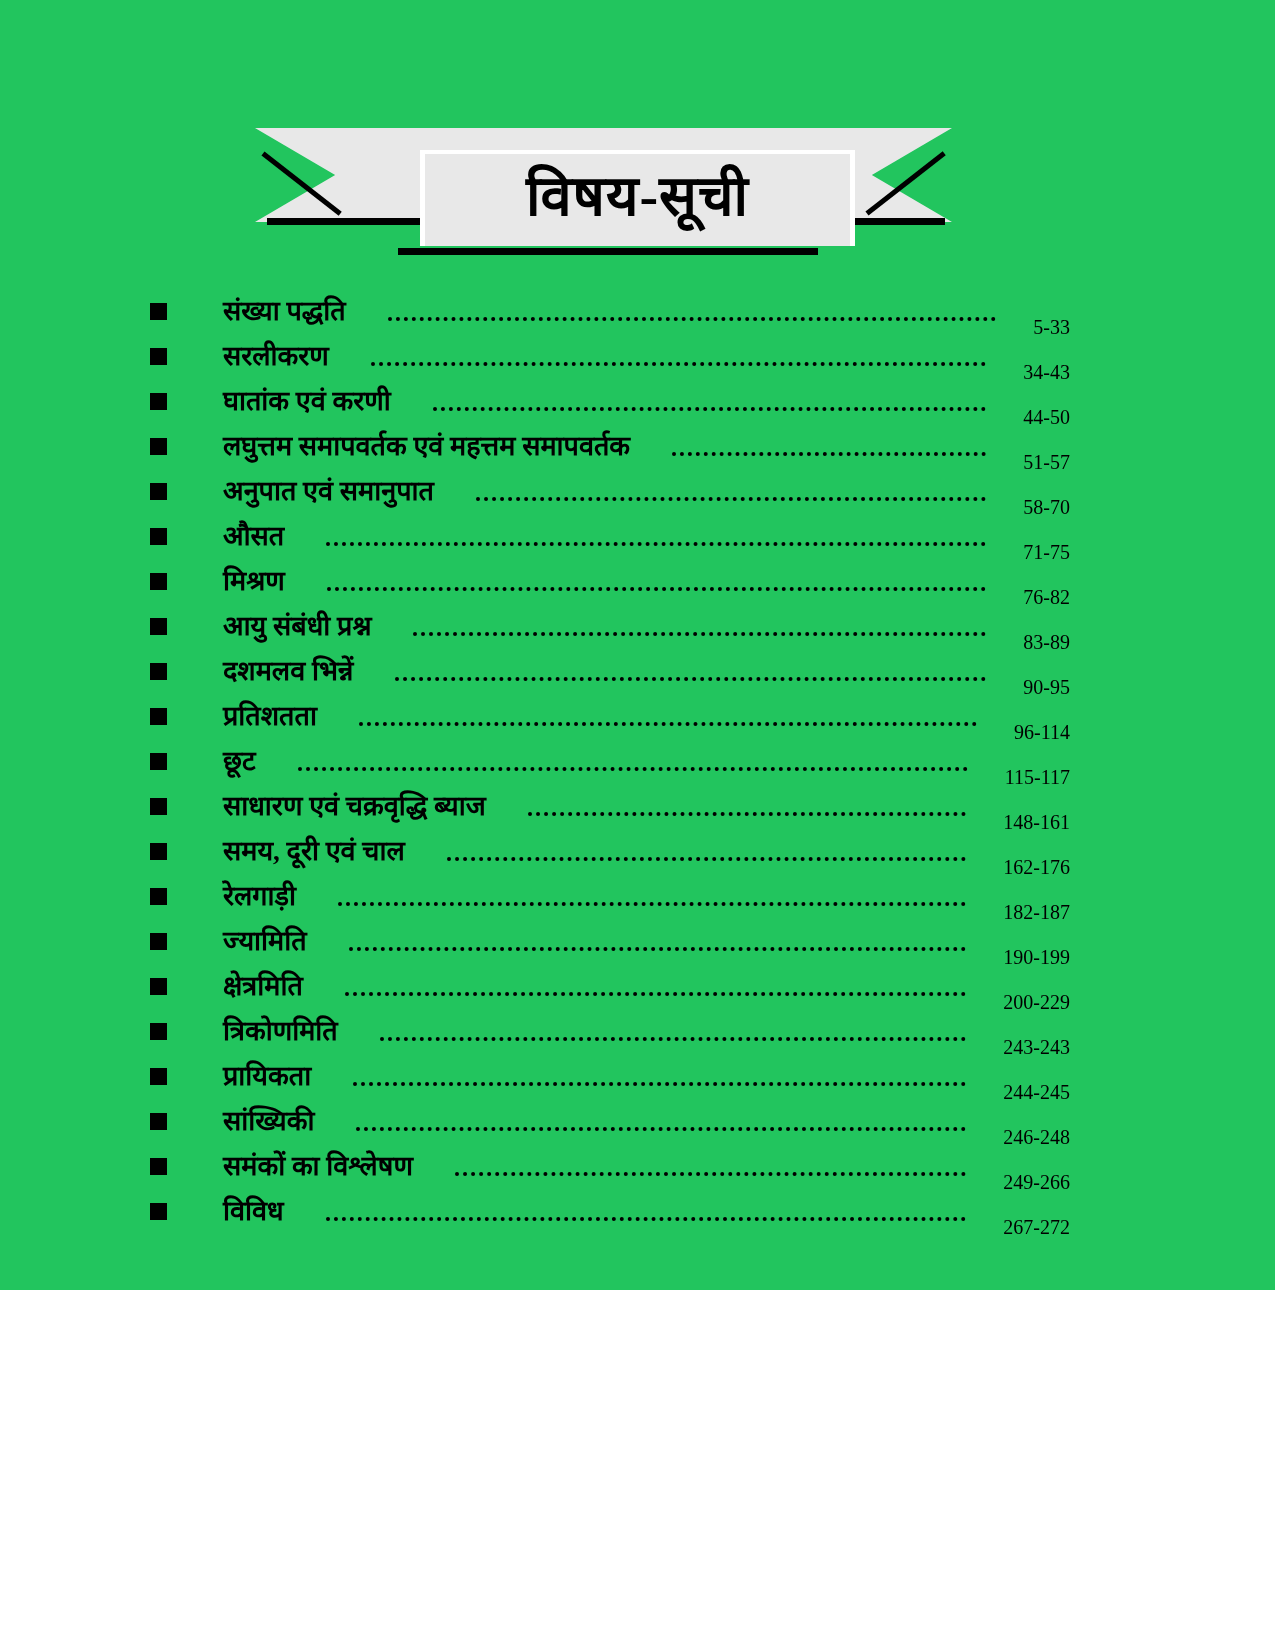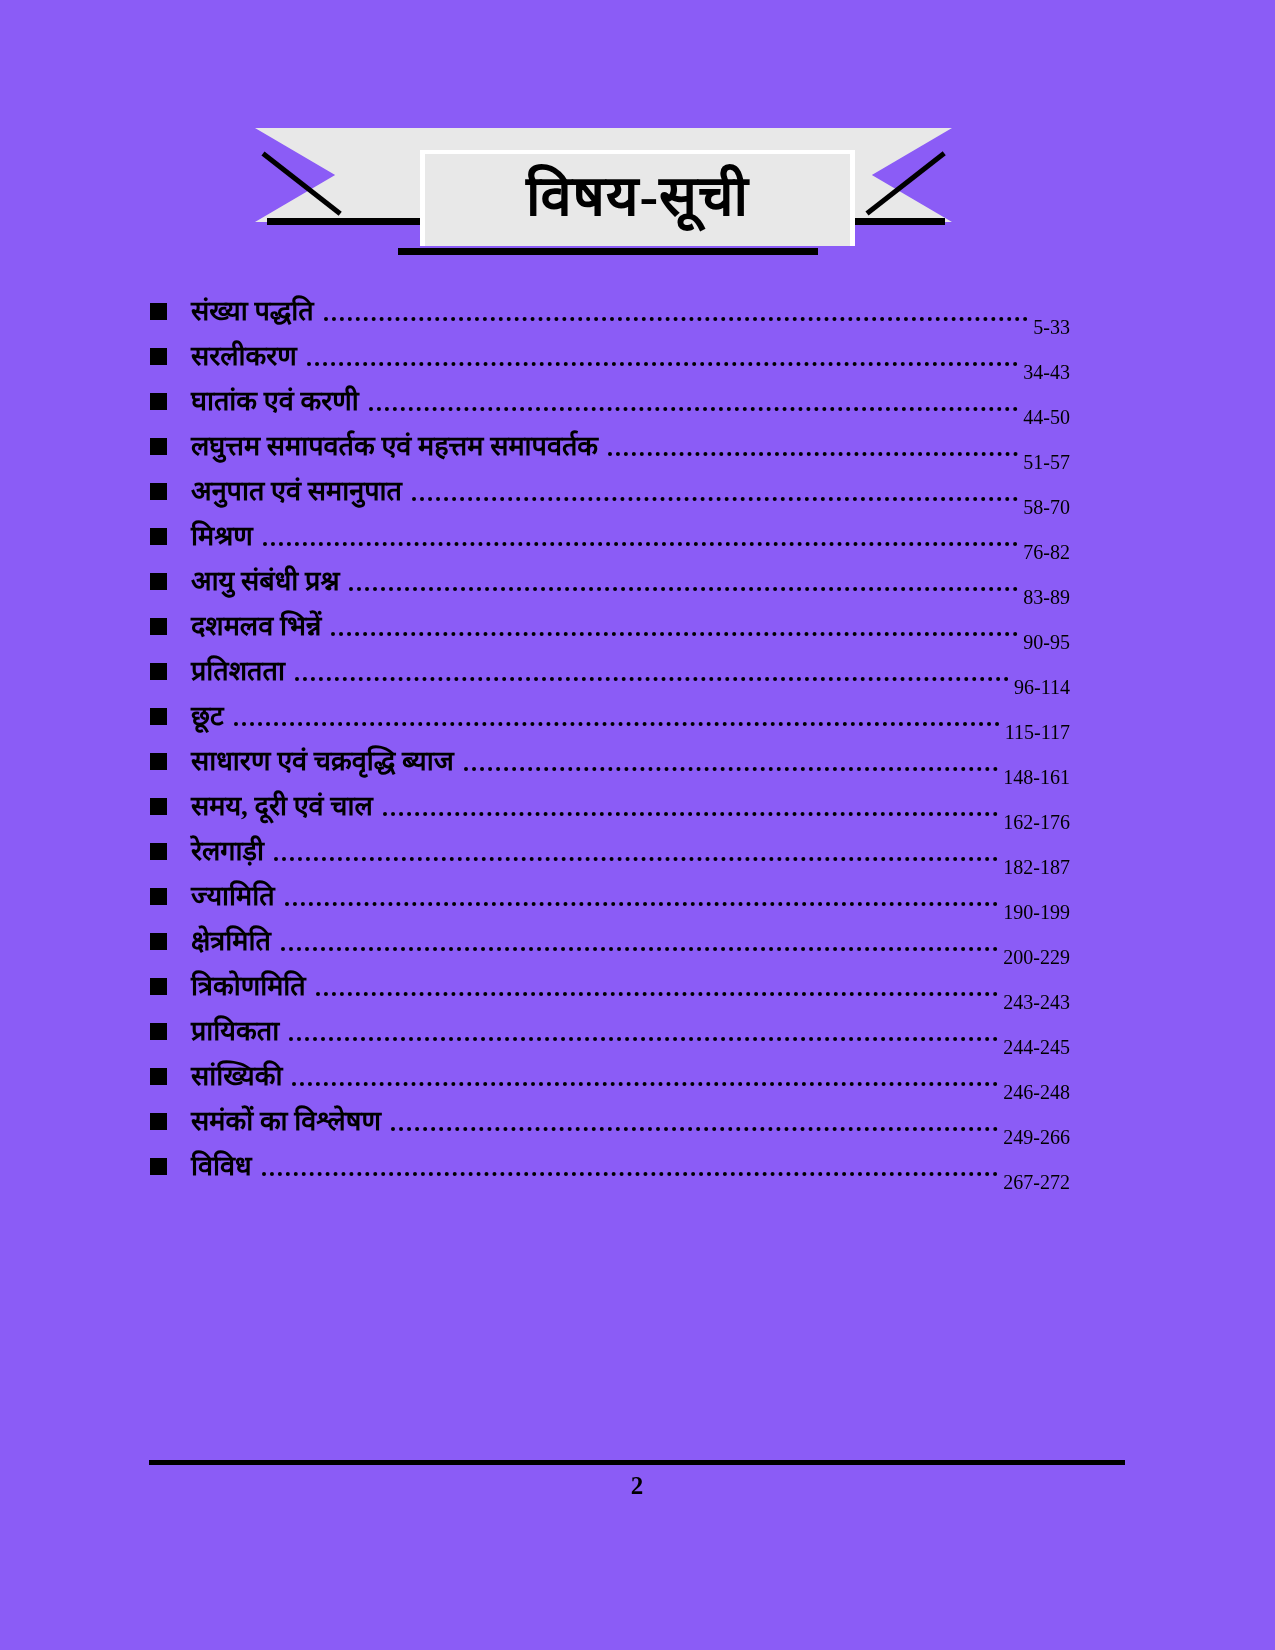--- a/index.html
+++ b/index.html
@@ -1,21 +1,21 @@
 <!DOCTYPE html>
 <html><head>
 <meta charset="utf-8">
 <style>
   * { box-sizing: border-box; }
   html, body { margin: 0; padding: 0; background: #ffffff; }
   .page {
     position: relative;
     width: 1275px;
-    height: 1650px;
-    background: #8b5cf6;
+    height: 1290px;
+    background: #22c55e;
     color: #000000;
     font-family: "Liberation Serif", serif;
     overflow: hidden;
   }
 
   
   .banner {
     position: absolute;
     left: 255px;
     top: 125px;
@@ -75,20 +75,21 @@
   .toc {
     position: absolute;
     left: 150px;
     top: 289px;
     width: 920px;
   }
   .row {
     display: flex;
     align-items: center;
     height: 45px;
+    gap: 32px;
   }
   .bullet {
     flex: 0 0 17px;
     width: 17px; height: 17px;
     background: #000;
     margin-right: 24px;
   }
   .label {
     font-size: 27px;
     font-weight: bold;
@@ -174,20 +175,26 @@
       <span class="pages">51-57</span>
     </div>
 
     <div class="row">
       <span class="bullet"></span>
       <span class="label">अनुपात एवं समानुपात</span>
       <span class="leader"></span>
       <span class="pages">58-70</span>
     </div>
 
+    <div class="row">
+      <span class="bullet"></span>
+      <span class="label">औसत</span>
+      <span class="leader"></span>
+      <span class="pages">71-75</span>
+    </div>
 
     <div class="row">
       <span class="bullet"></span>
       <span class="label">मिश्रण</span>
       <span class="leader"></span>
       <span class="pages">76-82</span>
     </div>
 
     <div class="row">
       <span class="bullet"></span>

